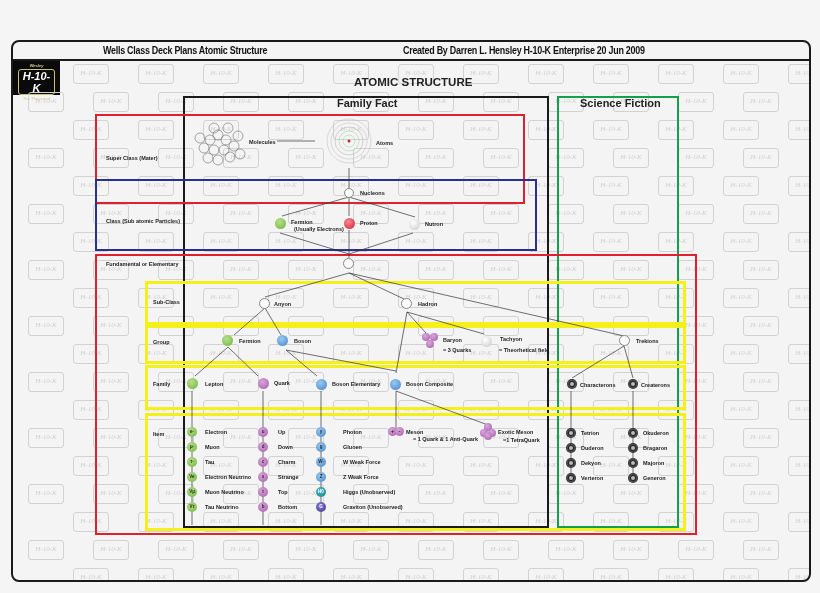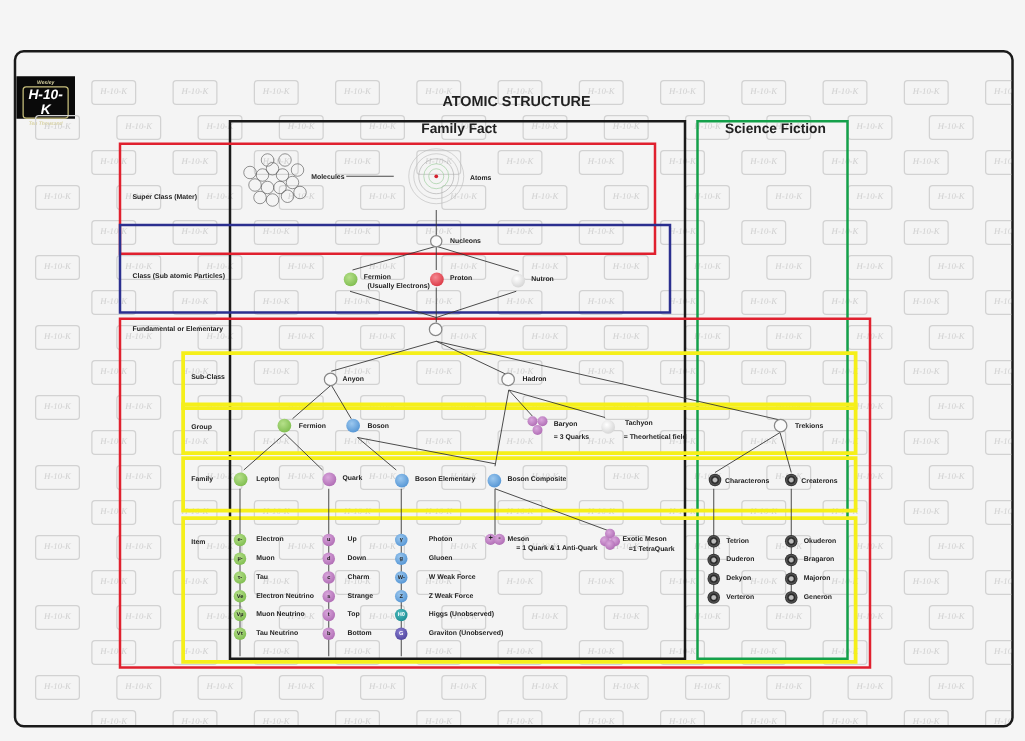--- a/index.html
+++ b/index.html
@@ -27,20 +27,24 @@
   .o { background:#fafafa; border:1px solid #888; }
   .k { background:radial-gradient(circle, #bbb 0 20%, #222 35%, #555 55%, #111 75%); }
   .teal { background:radial-gradient(circle at 40% 35%, #4fbcc0, #0e7f86); color:#fff; }
   .navy { background:radial-gradient(circle at 40% 35%, #8a7ed1, #3d338f); color:#fff; }
   svg.lines { position:absolute; left:0; top:0; }
 </style>
 </head>
 <body>
 
 <div class="frame">
+  <div class="header-bar">
+    <span class="hdr-text" style="left:90px;">Wells Class Deck Plans  Atomic Structure</span>
+    <span class="hdr-text" style="left:390px;">Created By Darren L. Hensley H-10-K Enterprise 20 Jun 2009</span>
+  </div>
   <div class="logo">
     <div class="l1">Wesley</div>
     <div class="l2">H-10-K</div>
     <div class="l3">Ten Thousand</div>
   </div>
   <div id="wm-layer">
       <div class="wm" style="left:60px; top:22px;">H-10-K</div>
       <div class="wm" style="left:125px; top:22px;">H-10-K</div>
       <div class="wm" style="left:190px; top:22px;">H-10-K</div>
       <div class="wm" style="left:255px; top:22px;">H-10-K</div>

